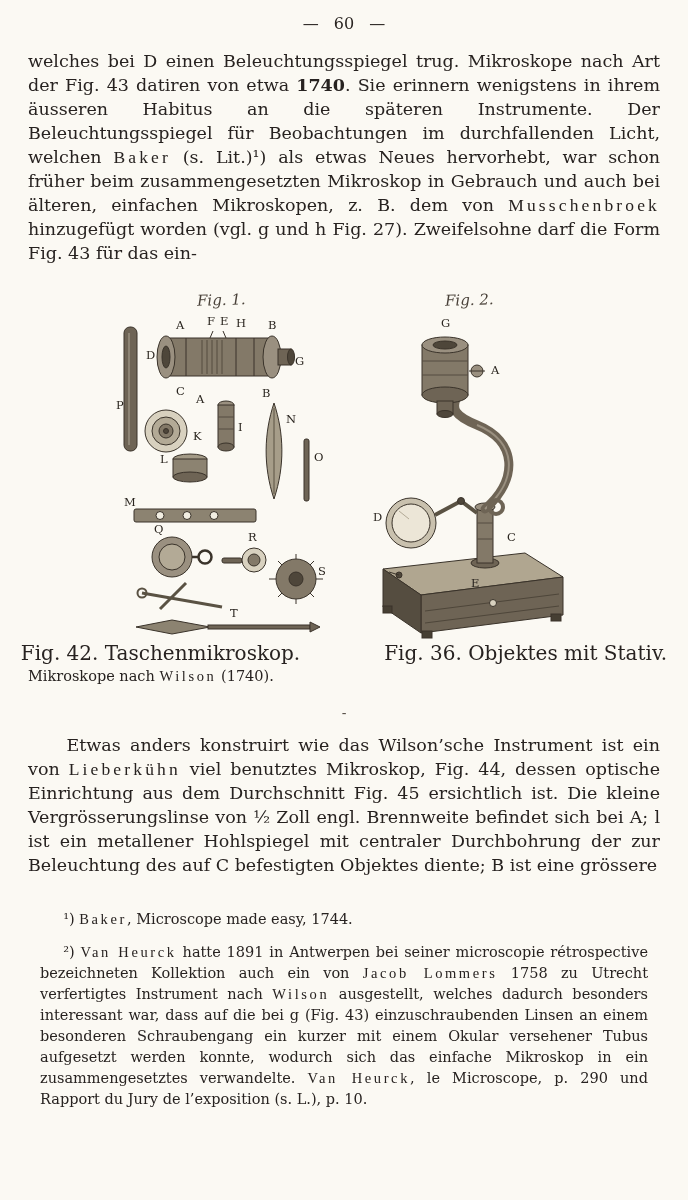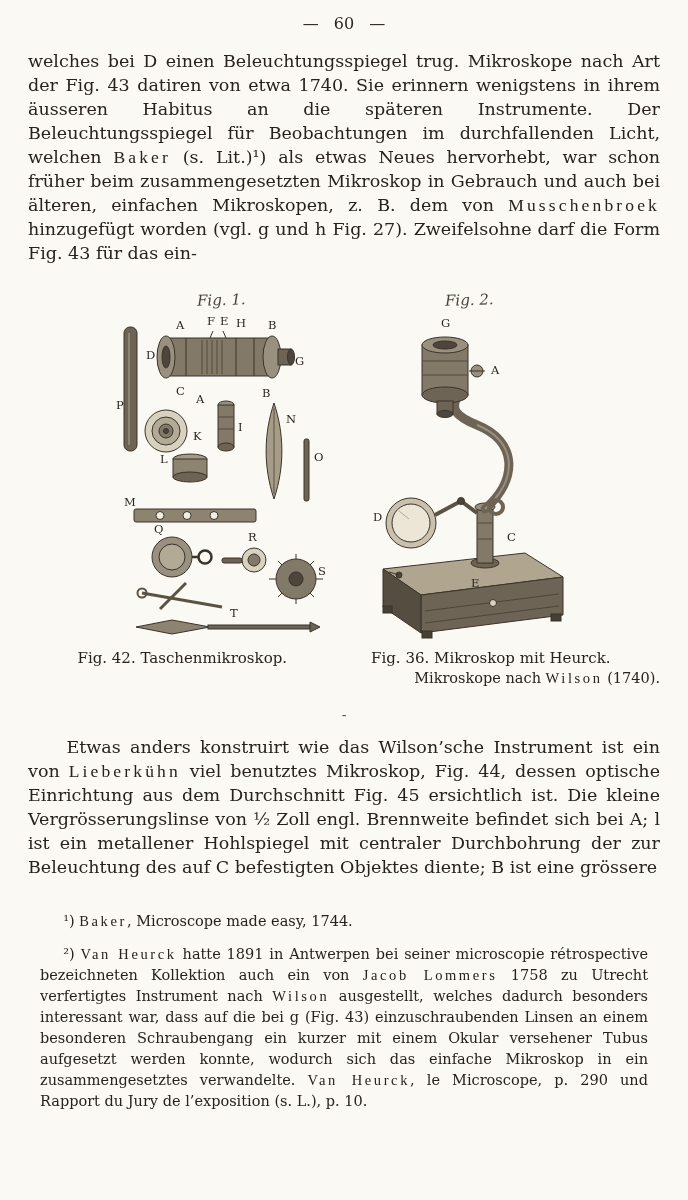--- a/index.html
+++ b/index.html
@@ -23,21 +23,21 @@
   }
   .body-par {
     margin: 0;
     font-size: 17.5px;
     line-height: 24px;
     text-align: justify;
   }
   .body-par + .body-par { margin-top: 16px; }
   .indent { text-indent: 2.2em; }
   .sperr { letter-spacing: 0.18em; font-family: Liberation Serif, serif; }
-  .bold { font-weight: normal; }
+  .bold { font-weight: bold; }
   .figure-block { margin-top: 26px; }
   .figs-row {
     display: flex;
     justify-content: center;
     align-items: flex-start;
     gap: 36px;
   }
   .fig { display: flex; flex-direction: column; align-items: center; }
   .inscription {
     font-style: italic;
@@ -50,26 +50,25 @@
   .engraving { display: block; }
   .fig-labels text, .fig-label {
     font-family: "DejaVu Serif", serif;
     font-size: 11.5px;
     fill: #2a251f;
   }
   .captions-row {
     display: flex;
     justify-content: center;
     gap: 84px;
-    font-size: 15px;
-    margin-top: 8px;
+    font-size: 20px;
   }
   .caption { white-space: nowrap; }
   .subcaption {
-    text-align: right;
+    text-align: left;
     font-size: 14.5px;
     margin-top: 3px;
   }
   .sep-mark {
     text-align: center;
     margin: 20px 0 14px 0;
     color: #5b544c;
     font-size: 14px;
     height: 14px;
   }
@@ -253,21 +252,21 @@
             <text x="142" y="230">C</text>
             <text x="106" y="276">E</text>
           </g>
         </svg>
       </div>
 
     </div>
 
     <div class="captions-row">
       <div class="caption"><span>Fig. 42.</span> <span>Taschenmikroskop.</span></div>
-      <div class="caption"><span>Fig. 36.</span> <span>Mikroskop mit Heurck.</span></div>
+      <div class="caption"><span>Fig. 36.</span> <span>Objektes mit Stativ.</span></div>
     </div>
 
     <div class="subcaption"><span>Mikroskope nach </span><span class="sperr">Wilson</span><span> (1740).</span></div>
   </div>
 
   <div class="sep-mark">-</div>
 
 
   <p class="body-par indent"><span>Etwas anders konstruirt wie das Wilson’sche Instrument ist ein von </span><span class="sperr">Lieberkühn</span><span> viel benutztes Mikroskop, Fig. 44, dessen optische Einrichtung aus dem Durchschnitt Fig. 45 ersichtlich ist.  Die kleine Vergrösserungslinse von ½ Zoll engl. Brennweite befindet sich bei A; l ist ein metallener Hohlspiegel mit centraler Durchbohrung der zur Beleuchtung des auf C befestigten Objektes diente; B ist eine grössere</span></p>
 

